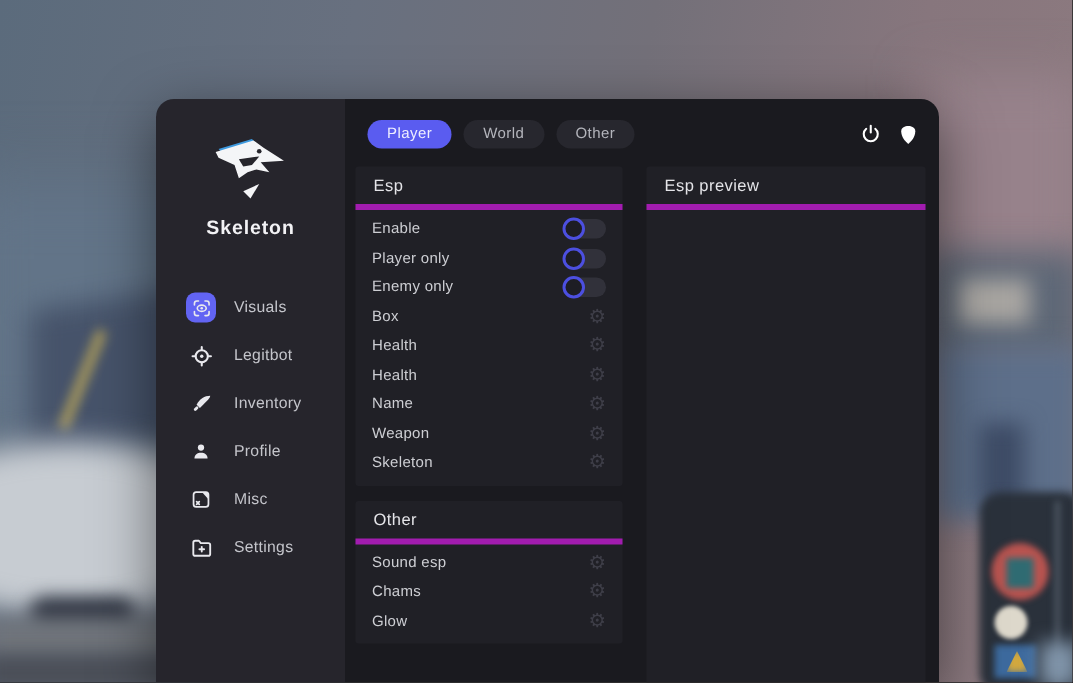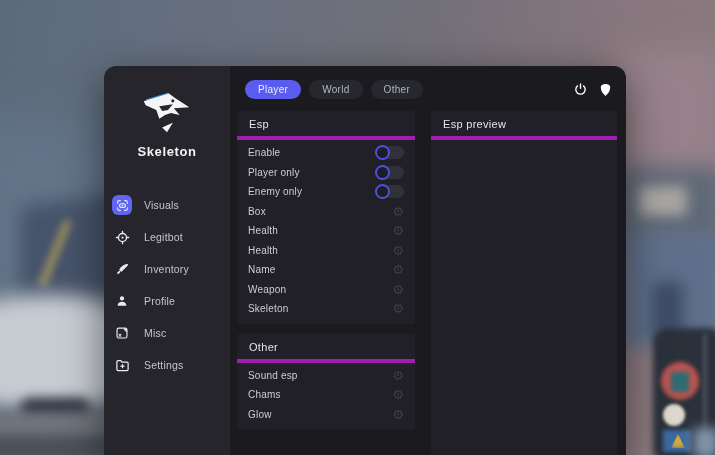--- a/index.html
+++ b/index.html
@@ -33,21 +33,21 @@
                  clip-path:polygon(50% 0,100% 100%,0 100%);}
   .b-brlight{right:-4px;top:428px;width:26px;height:30px;background:#7f93a8;filter:blur(6px);}
   
   .window{position:absolute;left:104px;top:66px;width:522px;height:389px;
           border-radius:12px 12px 0 0;overflow:hidden;display:flex;
           box-shadow:0 12px 40px rgba(0,0,0,.5);}
   .sidebar{width:126px;background:#26252c;flex:none;display:flex;flex-direction:column;}
   .logo-wrap{display:flex;flex-direction:column;align-items:center;padding-top:20px;}
   .brand{margin-top:6px;color:#f2f2f5;font-size:13px;font-weight:bold;letter-spacing:.6px;}
   .menu{margin-top:30px;}
-  .menu-item{display:flex;align-items:center;height:32px;padding-left:8px;cursor:pointer;}
+  .menu-item{display:flex;align-items:center;height:32px;padding-left:20px;cursor:pointer;}
   .mi-icon{width:20px;height:20px;display:flex;align-items:center;justify-content:center;
            border-radius:6px;color:#e9e9ee;flex:none;}
   .menu-item.active .mi-icon{background:#6264f3;}
   .mi-label{margin-left:12px;font-size:10.5px;letter-spacing:.2px;color:#c4c5cb;}
   .main{flex:1;background:#1a1a1f;display:flex;flex-direction:column;}
   .topbar{display:flex;align-items:center;padding:14px 13px 0 15px;}
   .tabs{display:flex;gap:8px;}
   .tab{border:none;border-radius:10px;padding:4px 13px;font-size:10px;letter-spacing:.3px;
        background:#27272e;color:#b4b5bc;cursor:pointer;
        font-family:"Liberation Sans","DejaVu Sans",sans-serif;text-align:center;}

